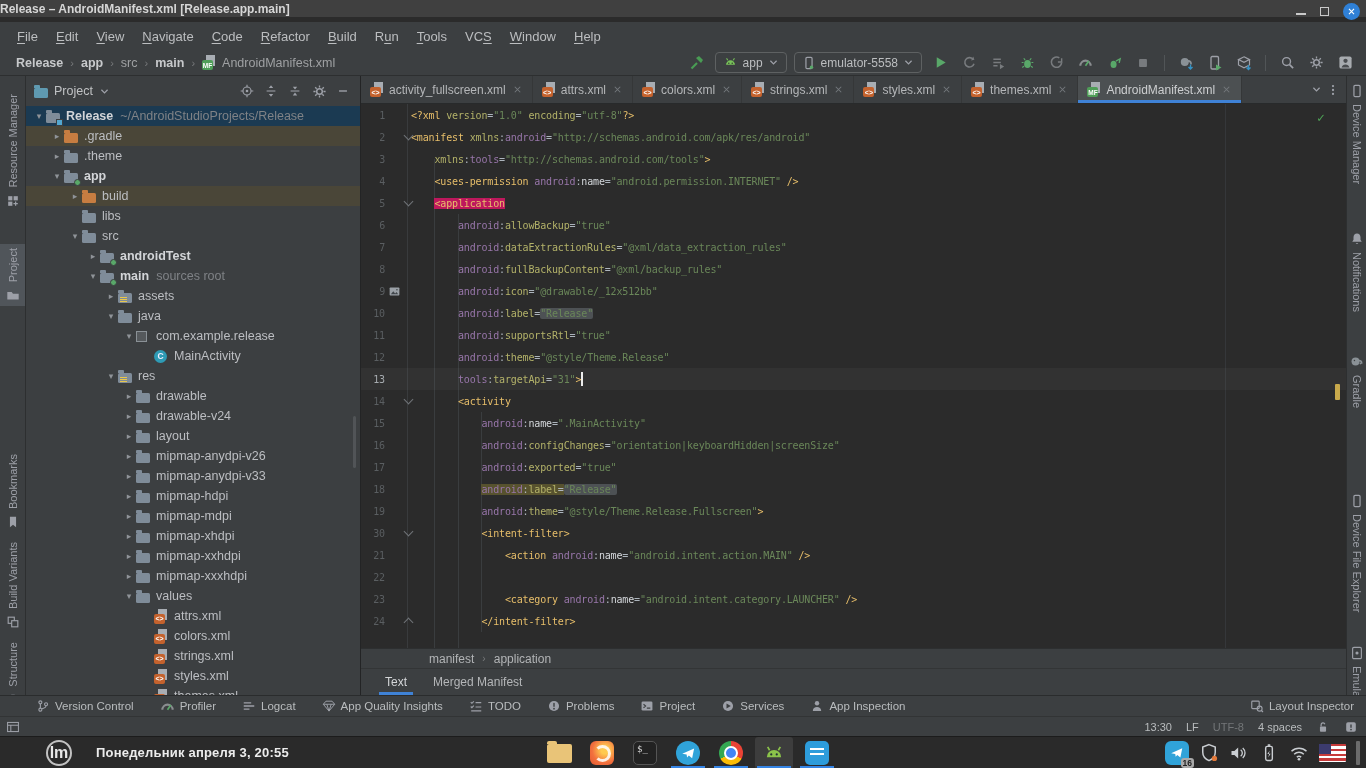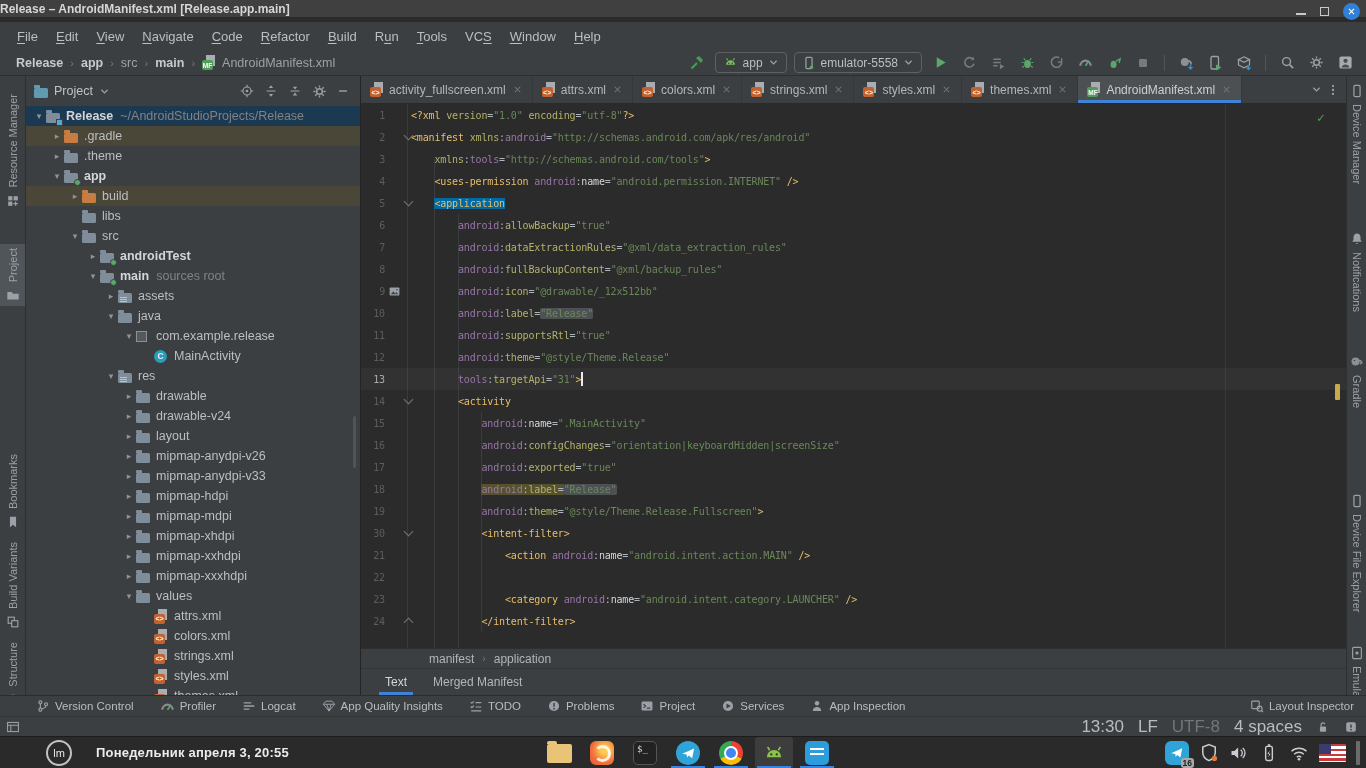--- a/index.html
+++ b/index.html
@@ -93,47 +93,47 @@
   .ln{width:24px;flex:0 0 24px;text-align:right;color:#5a5e61;font-size:10px}
   .cline.cur .ln{color:#a6abaf}
   .gslot{width:22px;flex:0 0 22px;position:relative;height:100%}
   .gslot .gic{position:absolute;left:3px;top:5px}
   .fold{position:absolute;right:-5px;top:8px;width:7px;height:7px}
   .fold.d{border-right:1.4px solid #707478;border-bottom:1.4px solid #707478;transform:rotate(45deg);top:6px}
   .fold.u{border-left:1.4px solid #707478;border-top:1.4px solid #707478;transform:rotate(45deg);top:9px}
   .ct{white-space:pre;padding-left:4px}
   .tok-g{color:#adb5bd}.tok-t{color:#e8bf6a}.tok-n{color:#9876aa}.tok-a{color:#b3b269}
   .tok-w{color:#d5d8dc}.tok-s{color:#6a8759}
-  .hl-sel{background:#0369a1}.hl-gray{background:#4d5154;border-radius:2px}.hl-olive{background:#57522e}
+  .hl-sel{background:#be185d}.hl-gray{background:#4d5154;border-radius:2px}.hl-olive{background:#57522e}
   .caret{display:inline-block;width:1.5px;height:14px;background:#ececec;vertical-align:-3px}
   .okcheck{position:absolute;top:6px;left:956px;color:#4da155;font-size:13px;font-weight:bold}
   .scrolltick{position:absolute;left:974px;top:280px;width:5px;height:16px;background:#c8a94b;border-radius:1px}
 
   .xcrumbs{position:absolute;top:572px;left:0;right:0;height:20px;background:#3c3f41;border-top:1px solid #2d2f30;
      display:flex;align-items:center;gap:8px;padding-left:68px;font-size:12px;color:#b2b4b6}
   .xcrumbs .sep{color:#77797b;font-size:10px}
   .vtabs{position:absolute;top:592px;left:0;right:0;height:27px;background:#3c3f41;display:flex;align-items:stretch;padding-left:24px;gap:26px;border-top:1px solid #333536}
   .vtab{display:flex;align-items:center;font-size:12px;color:#b4b6b8;position:relative}
   .vtab.active{color:#d4d6d8}
   .vtab.active::after{content:"";position:absolute;left:-6px;right:-6px;bottom:0;height:3px;background:#3f82d6}
 
   
   .sbar1{position:absolute;top:695px;left:0;right:0;height:21px;background:#3c3f41;border-top:1px solid #2a2c2d;
      display:flex;align-items:center;gap:26px;padding-left:36px;font-size:11.5px;color:#b9bcbe}
   .sbtn{display:flex;align-items:center;gap:5px;white-space:nowrap}
   .sbar1 .right{margin-left:auto;padding-right:12px}
   .sbar2{position:absolute;top:716px;left:0;right:0;height:20px;background:#3c3f41;border-top:1px solid #323435;
-     display:flex;align-items:center;font-size:17px;color:#b9bcbe}
+     display:flex;align-items:center;font-size:11px;color:#b9bcbe}
   .sbar2 .right{margin-left:auto;display:flex;align-items:center;gap:14px;padding-right:8px}
   .sbar2 .dim{color:#737678}
 
   
   .taskbar{position:absolute;top:736px;left:0;right:0;height:32px;background:#2a2a2a;border-top:1px solid #1c1c1c}
   .mint{position:absolute;left:46px;top:3px;width:26px;height:26px;border-radius:50%;border:2px solid #c2c2c2;
-     display:flex;align-items:center;justify-content:center;color:#e8e8e8;font-weight:normal;font-size:11px}
+     display:flex;align-items:center;justify-content:center;color:#e8e8e8;font-weight:bold;font-size:16px}
   .clock{position: absolute;left:96px;top:8px;font-size:13px;font-weight:bold;color:#ececec;letter-spacing:.2px}
   .dock{position:absolute;left:540px;top:0;height:32px;display:flex;align-items:center;gap:5px}
   .ditem{width:38px;height:32px;display:flex;align-items:center;justify-content:center;position:relative}
   .ditem.active::after{content:"";position:absolute;bottom:0;left:2px;right:2px;height:3px;background:#3584e4}
   .ditem.focused{background:#3d3d3d;border-radius:3px}
   .di{width:24px;height:24px;border-radius:5px;position:relative;display:flex;align-items:center;justify-content:center}
   .di-files{width:25px;height:19px;background:#e9c478;border-radius:2px;position:relative}
   .di-files::before{content:"";position:absolute;top:-3px;left:0;width:10px;height:3px;background:#e9c478;border-radius:2px 2px 0 0}
   .di-firefox{border-radius:6px;background:radial-gradient(circle at 62% 38%,#ffca50 18%,#f2703e 60%,#e3582f)}
   .di-firefox::after{content:"";width:11px;height:11px;border-radius:50%;border:3px solid rgba(255,255,255,.85);border-left-color:transparent}

